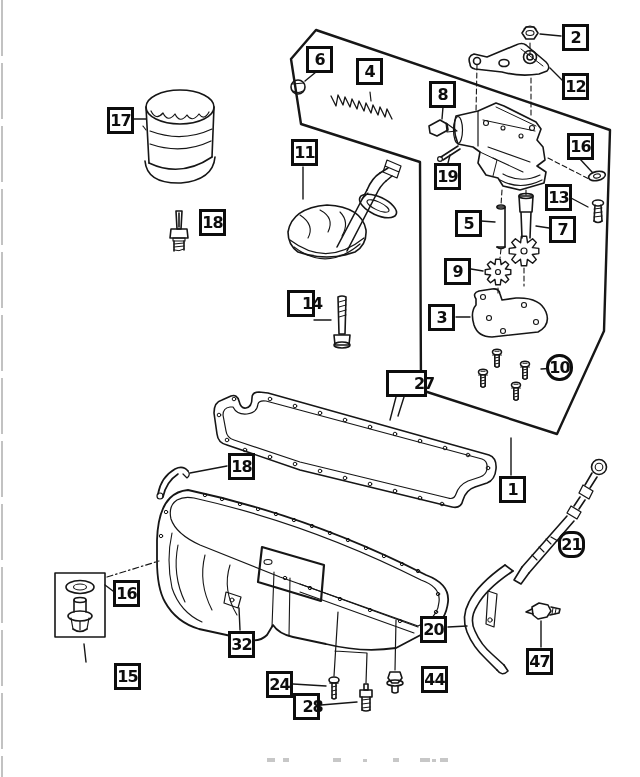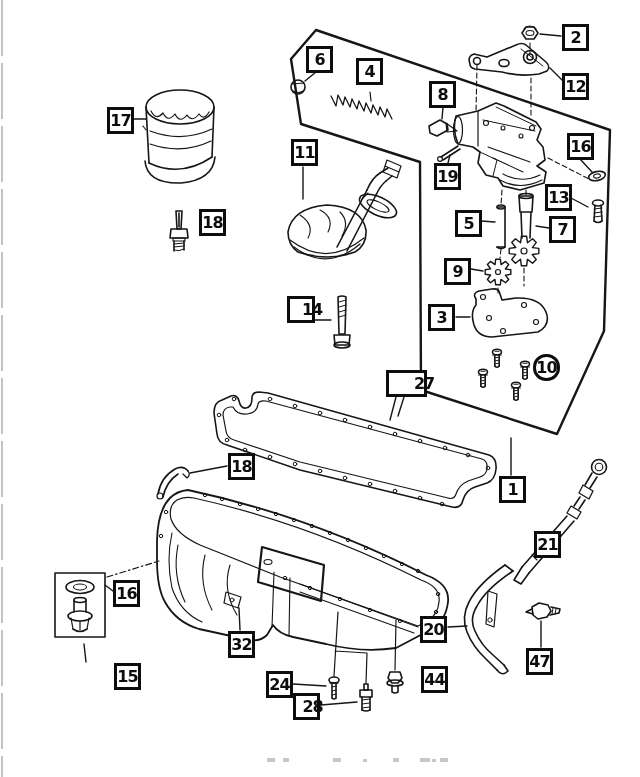--- a/index.html
+++ b/index.html
@@ -350,26 +350,26 @@
       <div class="callout" style="left: 434px; top: 163px;">19</div>
       <div class="callout" style="left: 107px; top: 107px;">17</div>
       <div class="callout" style="left: 291px; top: 139px;">11</div>
       <div class="callout" style="left: 199px; top: 209px;">18</div>
       <div class="callout" style="left: 567px; top: 133px;">16</div>
       <div class="callout" style="left: 545px; top: 184px;">13</div>
       <div class="callout" style="left: 455px; top: 210px;">5</div>
       <div class="callout" style="left: 549px; top: 216px;">7</div>
       <div class="callout" style="left: 444px; top: 258px;">9</div>
       <div class="callout" style="left: 428px; top: 304px;">3</div>
-      <div class="callout" style="left: 533px; top: 354px; border-radius: 13px;">10</div>
-      <div class="callout" style="left: 287px; top: 296px; padding-left: 22px;">14</div>
+      <div class="callout" style="left: 546px; top: 354px; border-radius: 13px;">10</div>
+      <div class="callout" style="left: 287px; top: 290px; padding-left: 22px;">14</div>
       <div class="callout" style="left: 386px; top: 370px; padding-left: 35px;">27</div>
       <div class="callout" style="left: 228px; top: 453px;">18</div>
       <div class="callout" style="left: 499px; top: 476px;">1</div>
-      <div class="callout" style="left: 534px; top: 531px;">21</div>
+      <div class="callout" style="left: 558px; top: 531px; border-radius: 11px;">21</div>
       <div class="callout" style="left: 113px; top: 580px;">16</div>
       <div class="callout" style="left: 74px; top: 663px; margin-left: 40px;">15</div>
       <div class="callout" style="left: 228px; top: 631px;">32</div>
       <div class="callout" style="left: 420px; top: 616px;">20</div>
       <div class="callout" style="left: 266px; top: 671px;">24</div>
       <div class="callout" style="left: 293px; top: 693px; padding-left: 12px;">28</div>
       <div class="callout" style="left: 421px; top: 666px;">44</div>
       <div class="callout" style="left: 526px; top: 648px;">47</div>
     </div>
 

